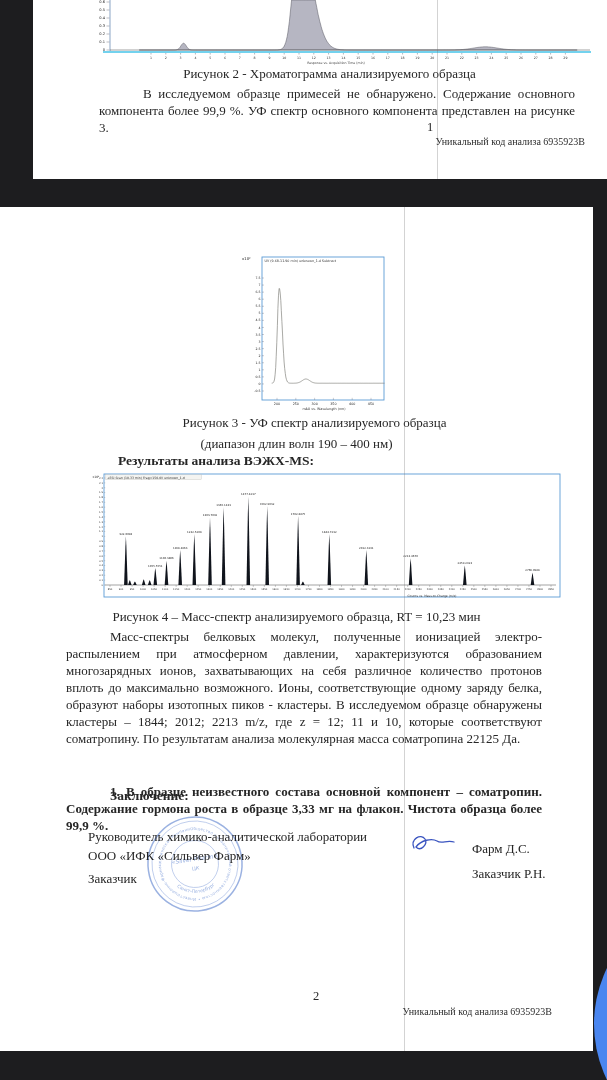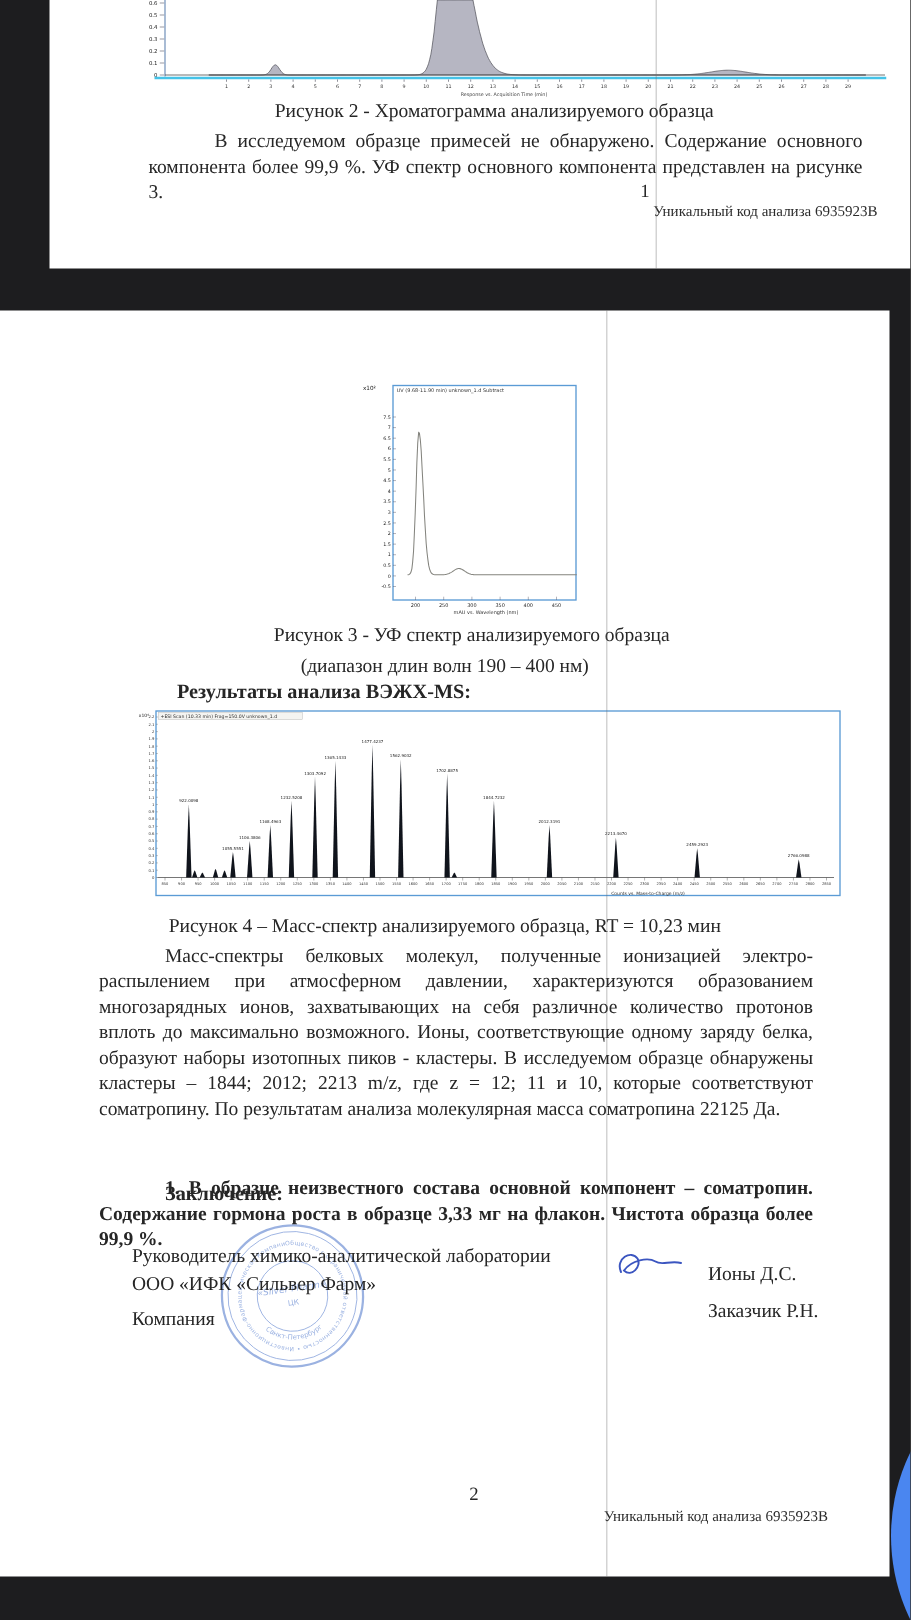--- a/index.html
+++ b/index.html
@@ -352,26 +352,26 @@
     <div class="abs caption" style="top:402px;">Рисунок 4 – Масс-спектр анализируемого образца, RT = 10,23 мин</div>
 
     <p class="abs body-text" style="left:66px;top:421px;width:476px;">Масс-спектры белковых молекул, полученные ионизацией электро-распылением при атмосферном давлении, характеризуются образованием многозарядных ионов, захватывающих на себя различное количество протонов вплоть до максимально возможного. Ионы, соответствующие одному заряду белка, образуют наборы изотопных пиков - кластеры. В исследуемом образце обнаружены кластеры – 1844; 2012; 2213 m/z, где z = 12; 11 и 10, которые соответствуют соматропину. По результатам анализа молекулярная масса соматропина 22125 Да.</p>
 
     <div class="abs heading" style="left:110px;top:557px;margin-top:24px;">Заключение:</div>
 
     <p class="abs body-text" style="left:66px;top:576px;width:476px;font-weight:bold;">1. В образце неизвестного состава основной компонент – соматропин. Содержание гормона роста в образце 3,33 мг на флакон. Чистота образца более 99,9 %.</p>
 
     <div class="abs" style="left:88px;top:622px;font-size:13px;">Руководитель химико-аналитической лаборатории</div>
     <div class="abs" style="left:88px;top:641px;font-size:13px;">ООО «ИФК «Сильвер Фарм»</div>
-    <div class="abs" style="left:88px;top:664px;font-size:13px;">Компания</div>
+    <div class="abs" style="left:88px;top:664px;font-size:13px;">Заказчик</div>
 
     <svg class="abs sig" style="left:408px;top:624px;" width="52" height="28" viewBox="0 0 52 28">
       <path d="M6,17 C2,8 13,2 17,8 C20,13 13,21 8,16 C13,9 24,7 29,10 C33,13 39,9 46,11"></path>
     </svg>
-    <div class="abs" style="left:472px;top:634px;font-size:13px;">Ионы Д.С.</div>
+    <div class="abs" style="left:472px;top:634px;font-size:13px;">Фарм Д.С.</div>
     <div class="abs" style="left:472px;top:659px;font-size:13px;">Заказчик Р.Н.</div>
 
     <svg class="abs stamp" style="left:140px;top:602px;" width="110" height="110" viewBox="0 0 110 110">
       <defs>
         <path id="arcTop" d="M55,21 a34,34 0 1,1 -0.02,0"></path>
         <path id="arcBot" d="M26,55 a29,29 0 0,0 58,0"></path>
       </defs>
       <g transform="rotate(-8 55 55)">
         <circle class="ln" cx="55" cy="55" r="47" stroke-width="1.5"></circle>
         <circle class="ln" cx="55" cy="55" r="43" stroke-width="0.6"></circle>

